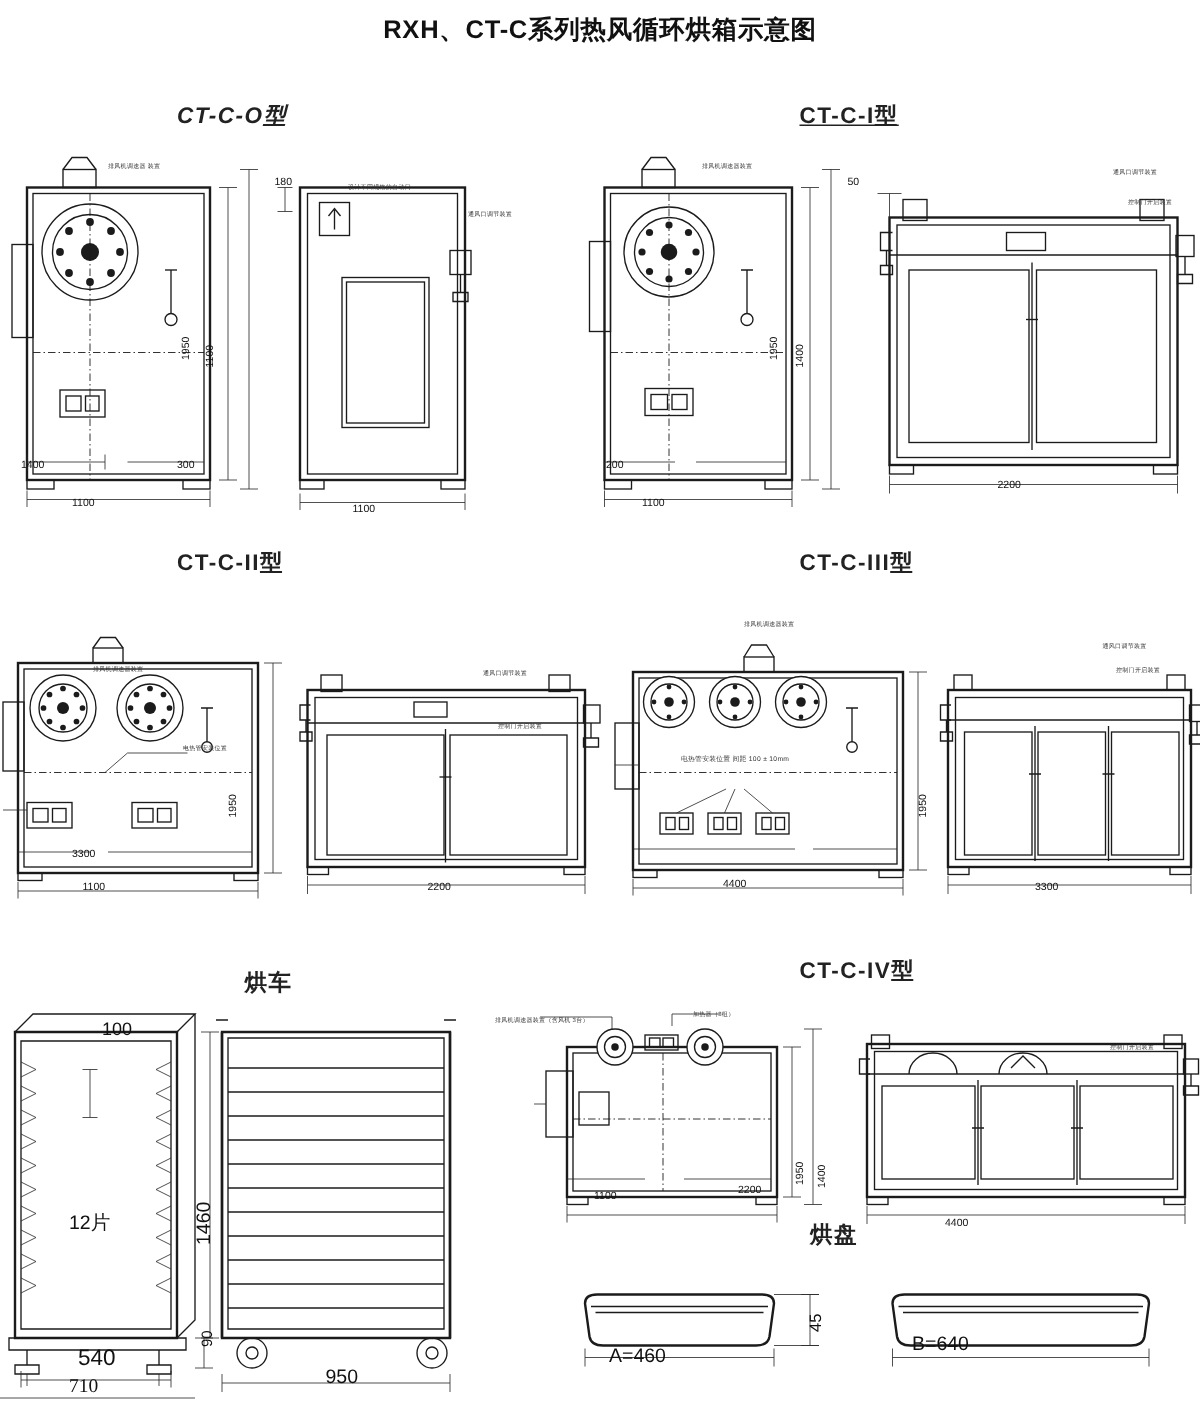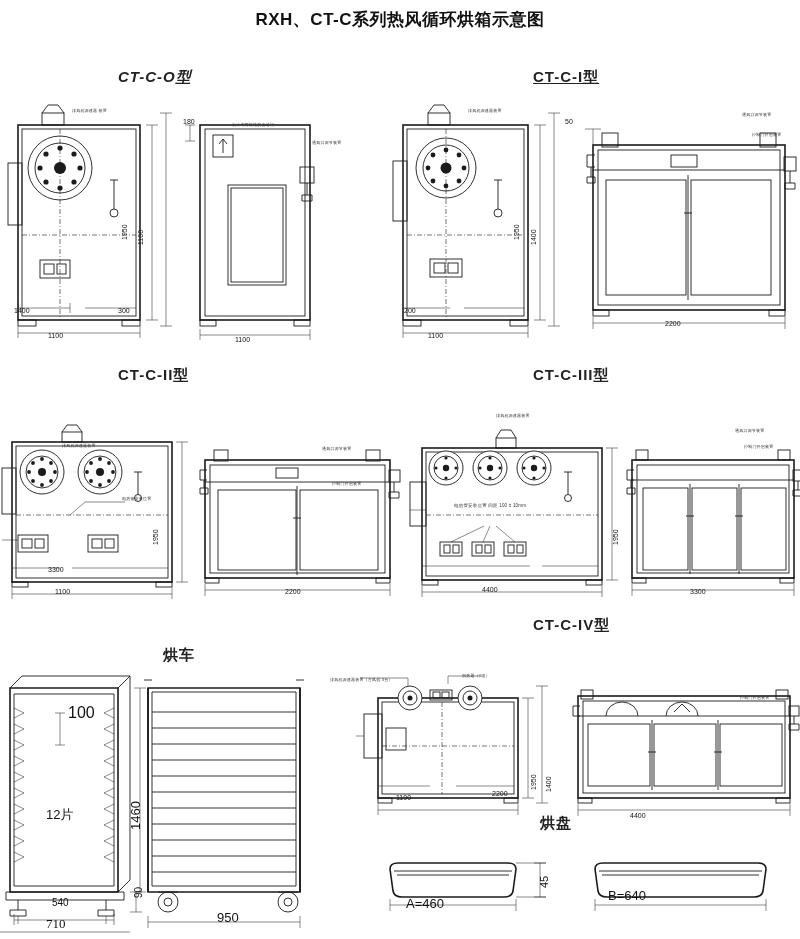--- a/index.html
+++ b/index.html
@@ -65,21 +65,21 @@
 </head>
 <body>
 
 <div class="page-title">RXH、CT-C系列热风循环烘箱示意图</div>
 
 <div class="sec-title" style="left:118px; top:68px;font-style:italic;">CT-C-O型</div>
 <div class="sec-title" style="left:533px; top:68px;text-decoration:underline;">CT-C-I型</div>
 <div class="sec-title" style="left:118px; top:366px;text-align:right;">CT-C-II型</div>
 <div class="sec-title" style="left:533px; top:366px;">CT-C-III型</div>
 <div class="sec-title" style="left:163px; top:646px;">烘车</div>
-<div class="sec-title" style="left:533px; top:616px;">CT-C-IV型</div>
+<div class="sec-title" style="left:533px; top:638px;">CT-C-IV型</div>
 <div class="sec-title" style="left:540px; top:814px;">烘盘</div>
 
 <div class="panel" style="left:0px; top:95px; width:400px; height:250px;">
 <svg width="400" height="250" viewBox="0 0 400 250">
 
   <rect class="ln2" x="18" y="30" width="122" height="195"></rect>
   <rect class="ln" x="22" y="34" width="114" height="187"></rect>
 
   <rect class="ln" x="42" y="18" width="22" height="12"></rect>
   <path class="ln" d="M42 18 L48 10 L58 10 L64 18"></path>
@@ -472,24 +472,24 @@
   <circle class="ln" cx="288" cy="232" r="4"></circle>
   <path class="ln" d="M158 222 L178 222 M278 222 L298 222"></path>
 
   <path class="lnthin" d="M140 18 L140 222"></path>
   <path class="lnthin" d="M134 18 L146 18 M134 222 L146 222"></path>
   <path class="lnthin" d="M148 252 L300 252"></path>
   <path class="lnthin" d="M148 246 L148 258 M300 246 L300 258"></path>
   <path class="lnthin" d="M136 222 L136 242 M130 222 L142 222 M130 242 L142 242"></path>
 </svg>
 </div>
-<div class="dimlabel" style="left:68px; top:704px; font-size:16px;">100</div>
+<div class="dimlabel" style="left:68px; top:679px; font-size:12px;">100</div>
 <div class="dimlabel vert" style="left:128px; top:830px; font-size:13px;">1460</div>
 <div class="dimlabel" style="left:46px; top:806px; font-size:13px;">12片</div>
-<div class="dimlabel" style="left:52px; top:897px; font-size:10px;">540</div>
+<div class="dimlabel" style="left:52px; top:897px; font-size:15px;">540</div>
 <div class="dimlabel" style="left:46px; top:916px; font-size:13px;font-family:Liberation Serif, serif;">710</div>
 <div class="dimlabel" style="left:217px; top:910px; font-size:13px;">950</div>
 <div class="dimlabel vert" style="left:133px; top:898px; font-size:10px;">90</div>
 
 <div class="panel" style="left:330px; top:668px; width:470px; height:150px;">
 <svg width="470" height="150" viewBox="0 0 470 150">
 
   <rect class="ln2" x="48" y="30" width="140" height="100"></rect>
   <rect class="ln" x="52" y="34" width="132" height="92"></rect>
 

